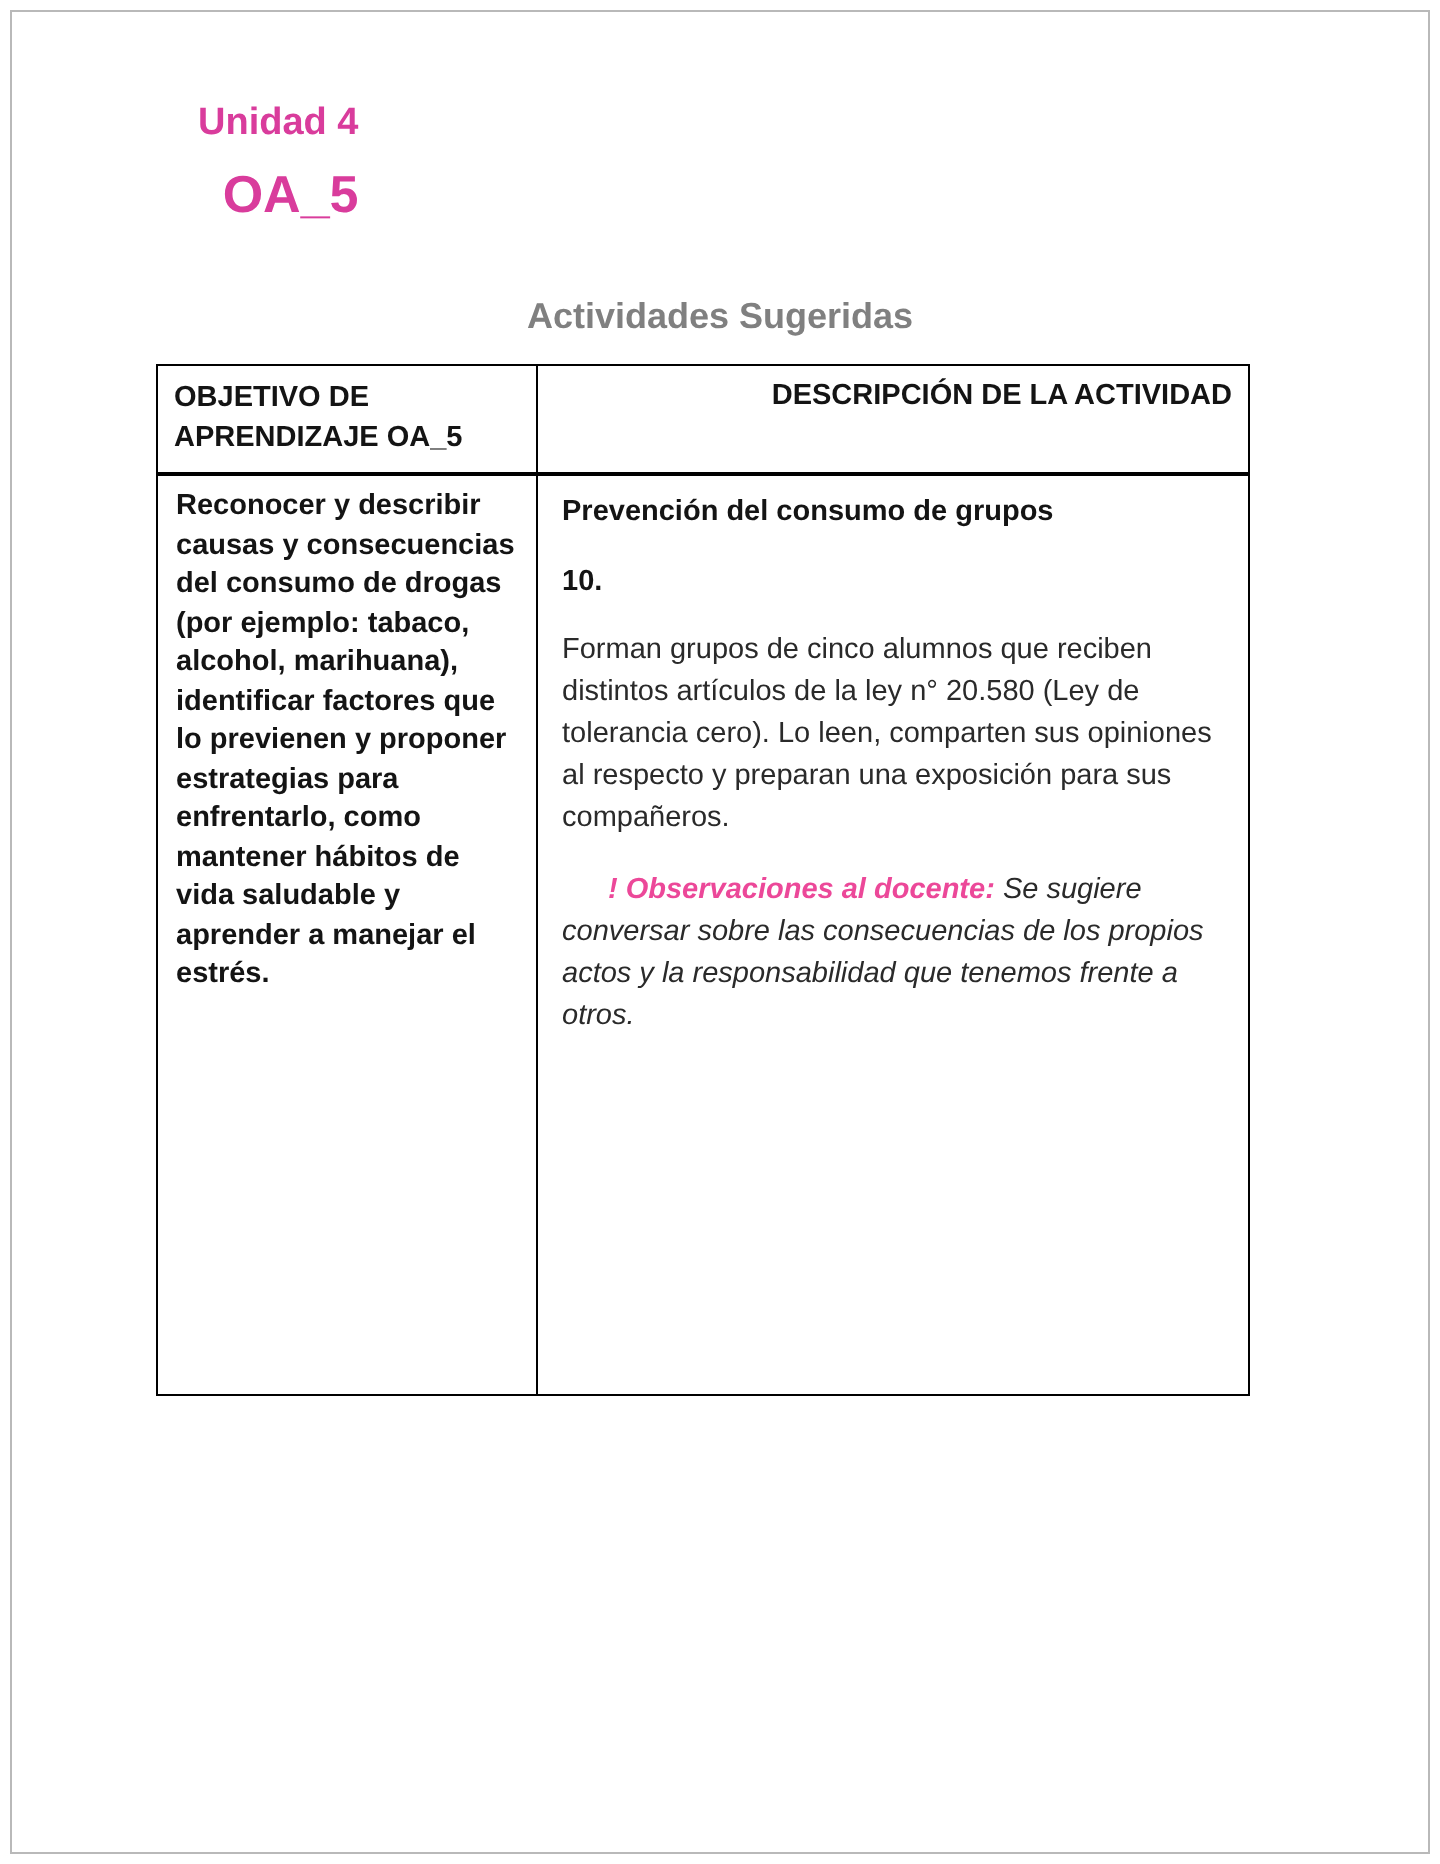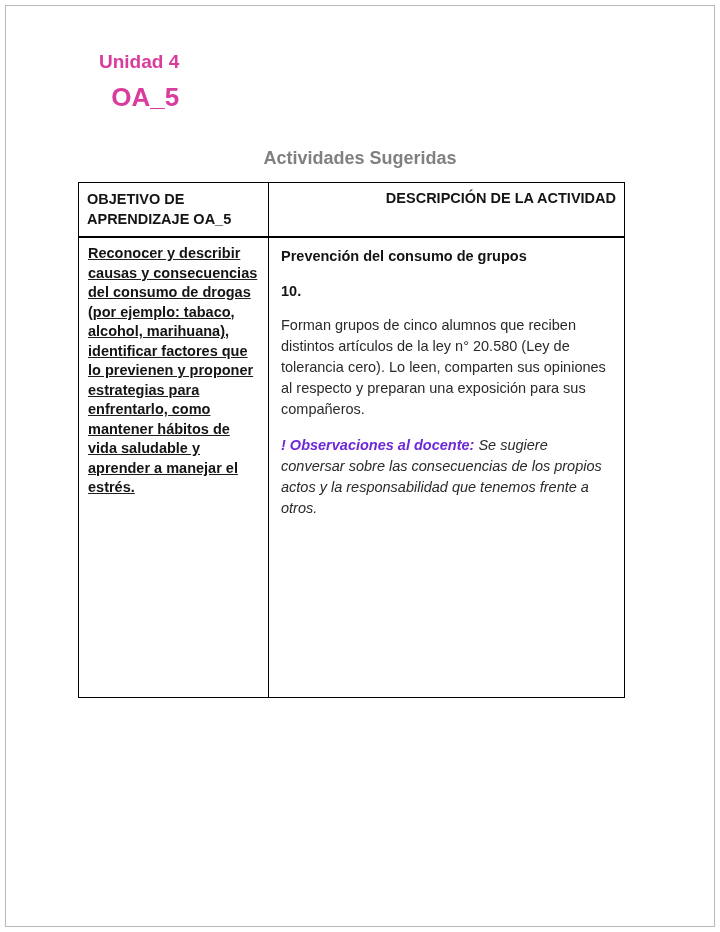--- a/index.html
+++ b/index.html
@@ -82,21 +82,20 @@
     font-size: 14.5px;
     padding: 7px 8px;
     height: 49px;
     color: #141414;
   }
   .th-objective { text-align: left; line-height: 1.35; }
   .th-description { text-align: right; margin-left: 40px; }
   .td-objective {
     padding: 6px 9px;
     height: 460px;
-    text-decoration: underline;
   }
   .objective-text {
     margin: 0;
     font-size: 14.5px;
     font-weight: bold;
     line-height: 19.5px;
     color: #141414;
   }
   .td-description { padding: 6px 12px; }
   .td-description p { margin: 0; font-size: 14.5px; line-height: 21px; }
@@ -112,21 +111,21 @@
   }
   .activity-body {
     margin-top: 13px !important;
     color: #2a2a2a;
   }
   .activity-note {
     margin-top: 15px !important;
     font-style: italic;
     color: #2a2a2a;
   }
-  .note-label { font-weight: bold; color: #6d28d9; }
+  .note-label { font-weight: bold; color: #ec4899; margin-left: 23px; }
 </style>
 </head>
 <body>
 
 <div class="page-border"></div>
 
 <header class="doc-header">
   <div class="header-right">
     <div class="unit">Unidad 4</div>
     <div class="oa">OA_5</div>

